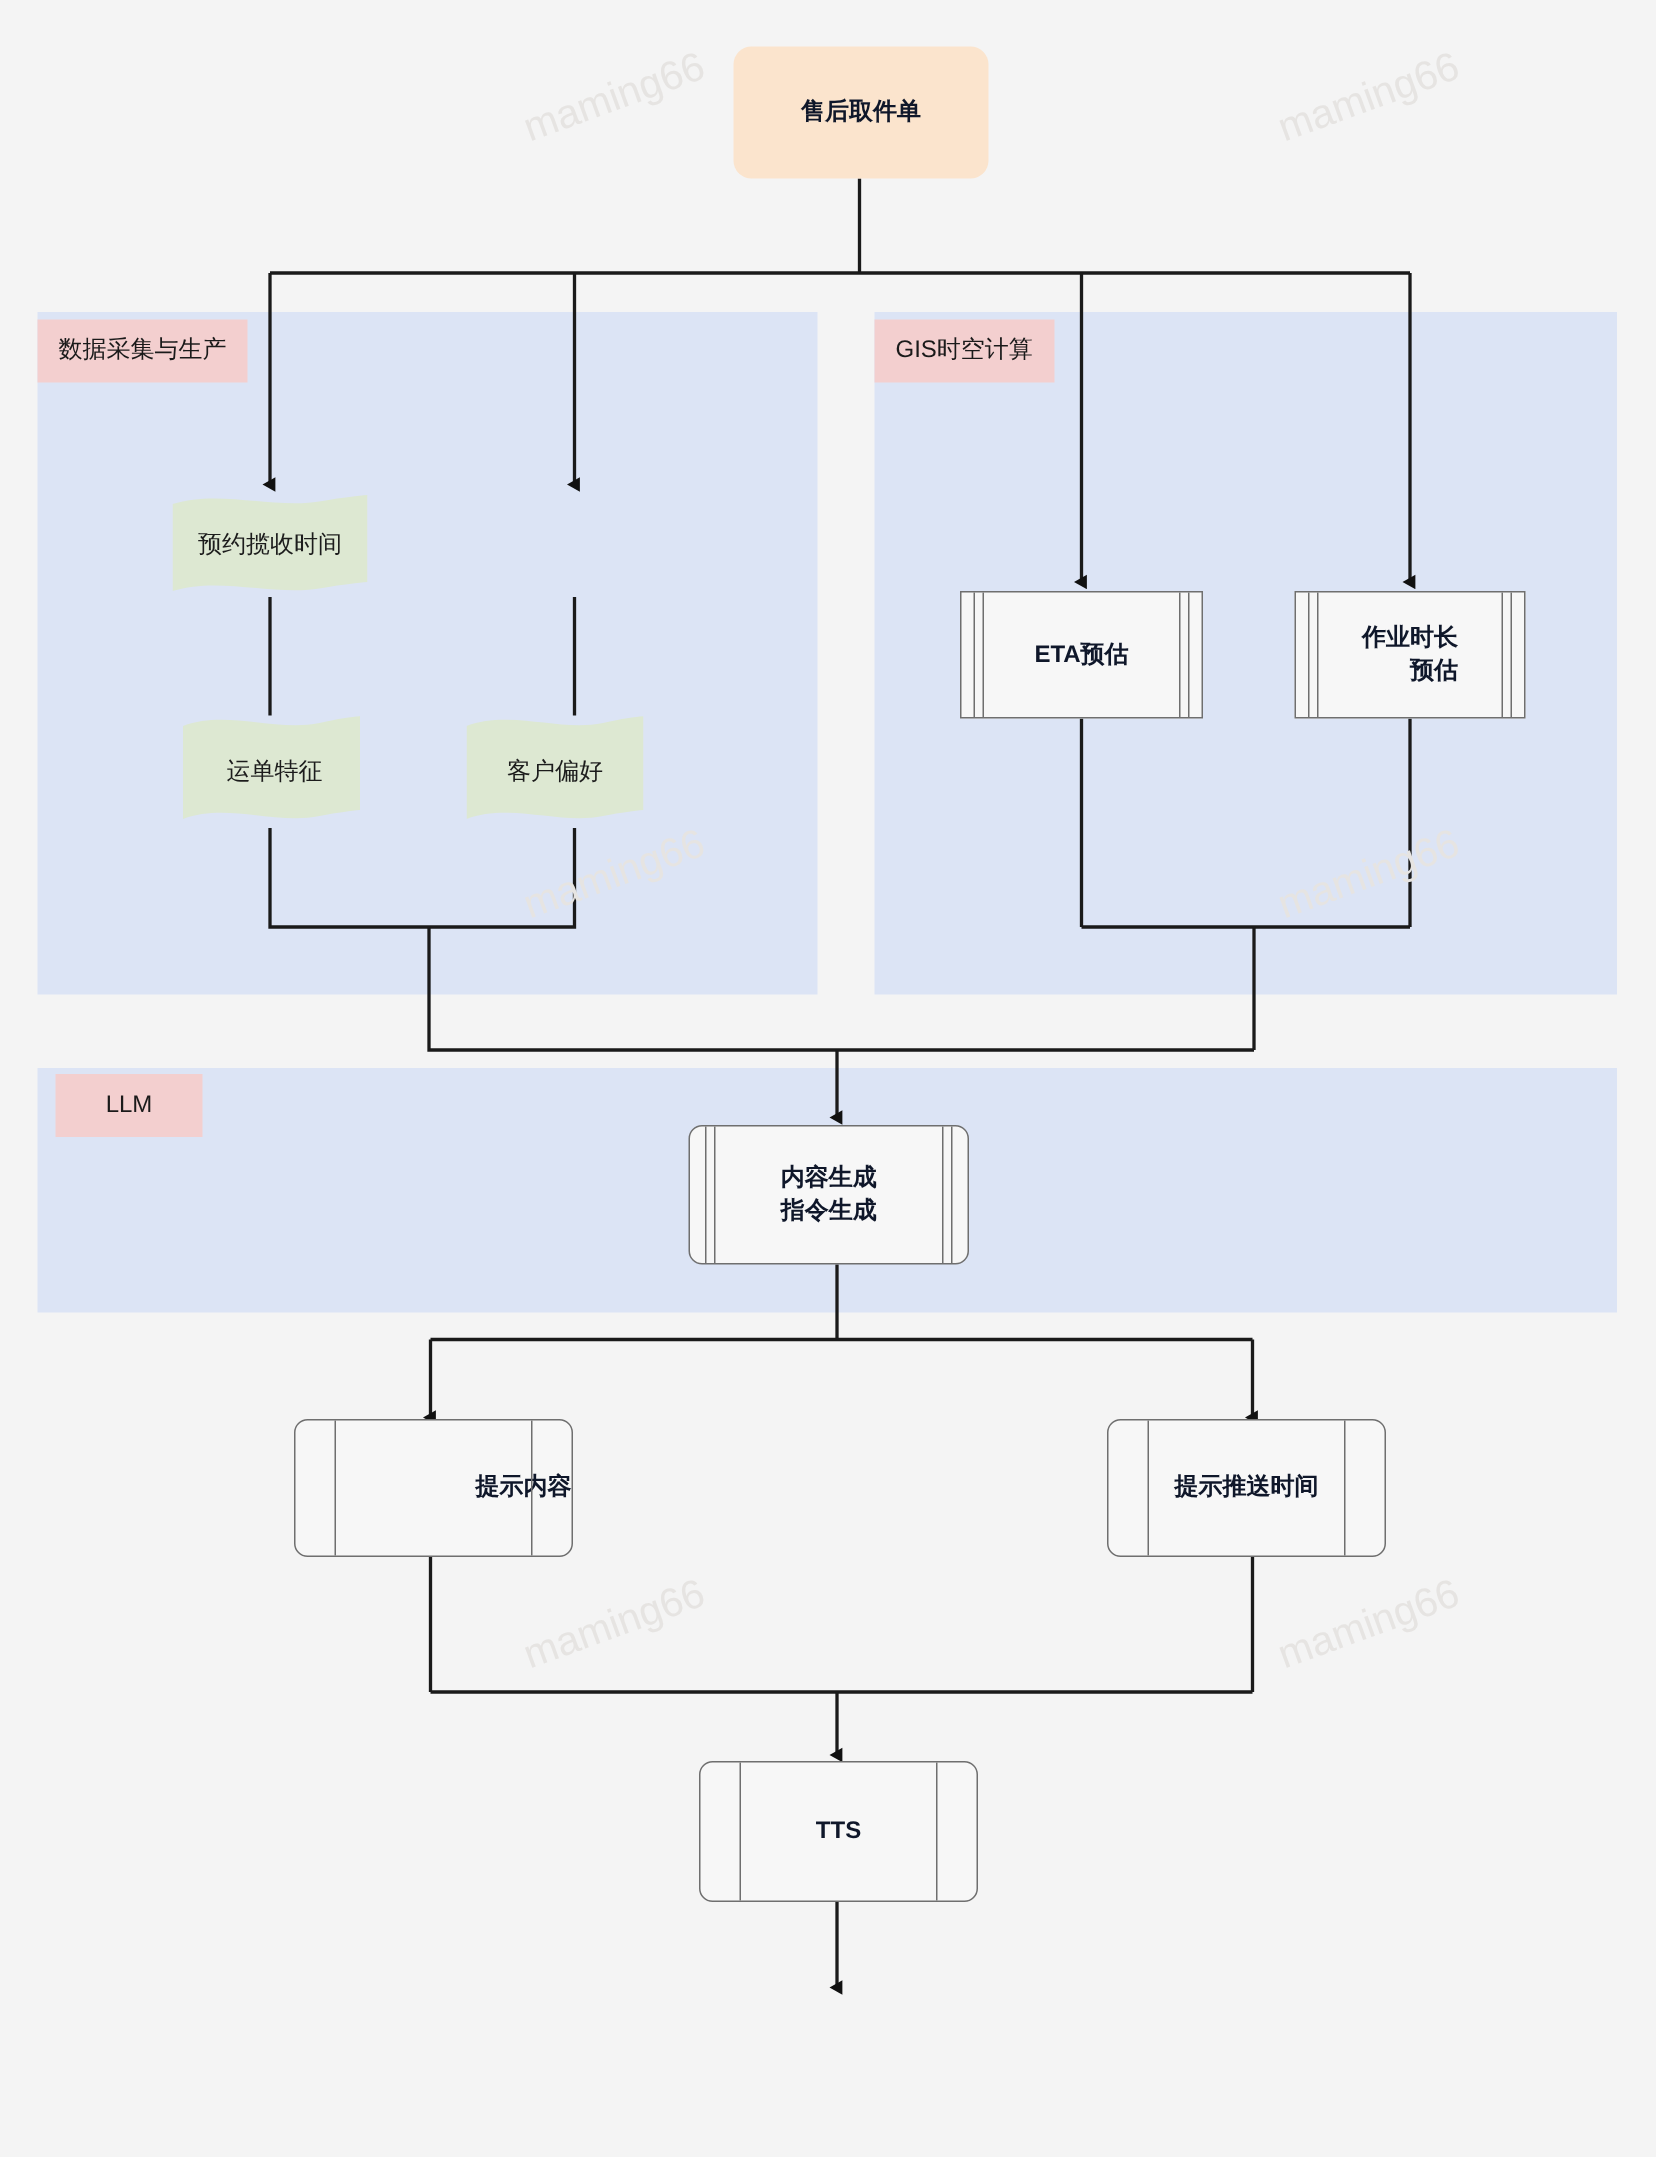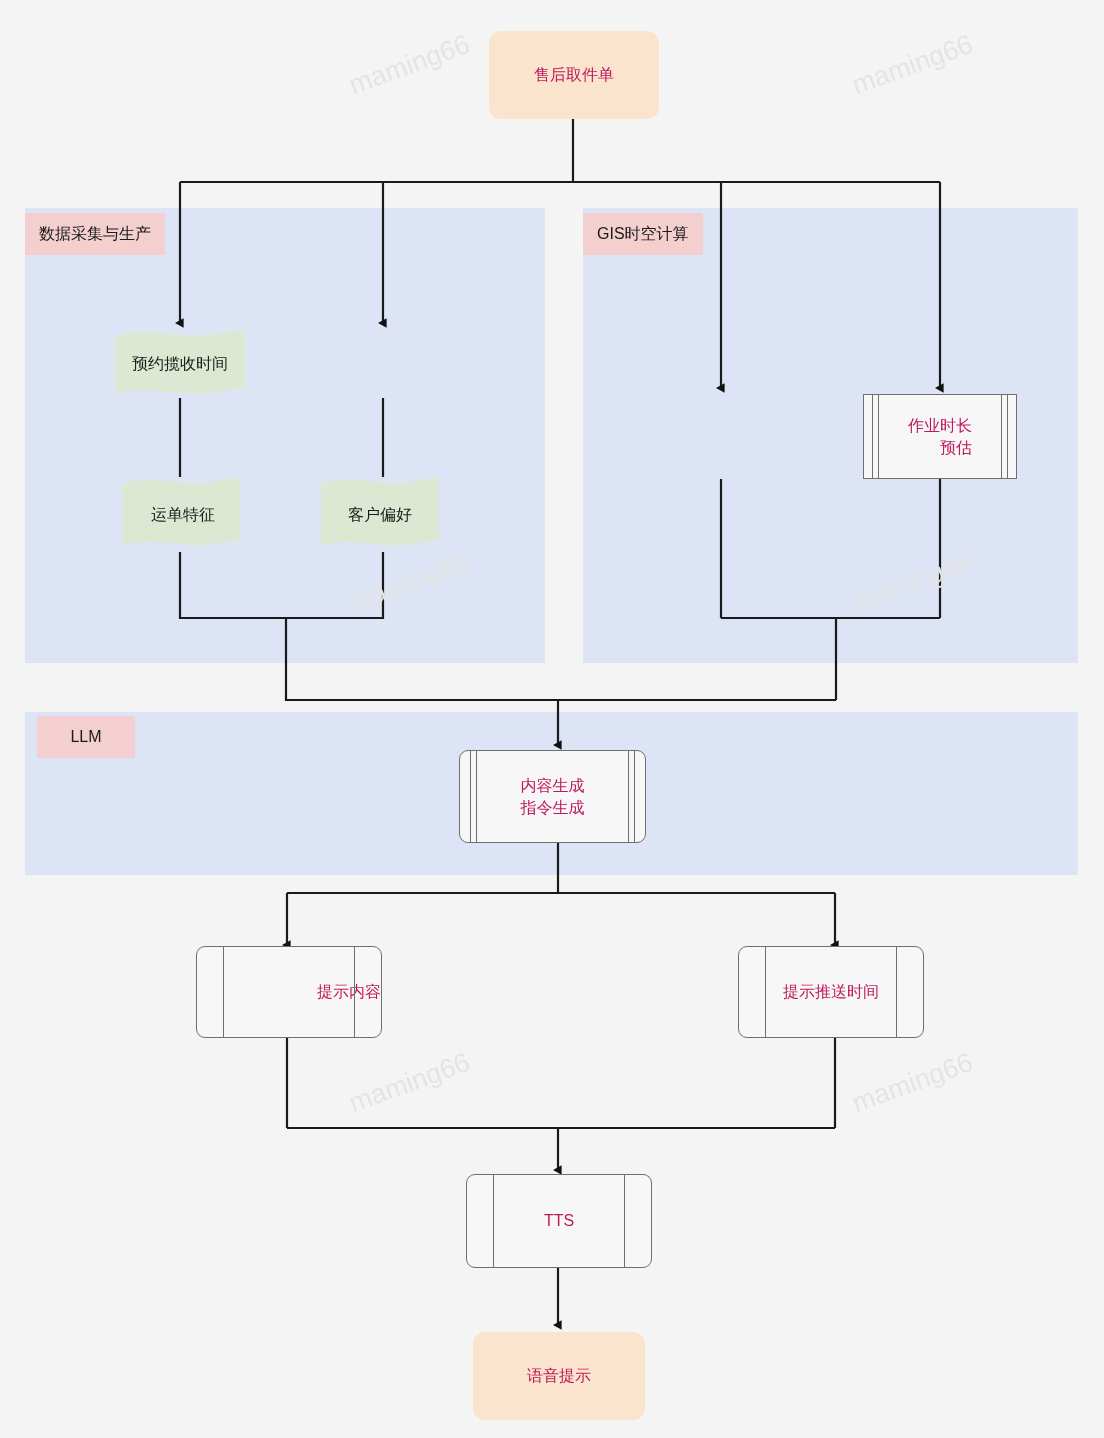--- a/index.html
+++ b/index.html
@@ -68,25 +68,26 @@
   }
 
   
   .node {
     position: absolute;
     z-index: 4;
     display: flex;
     align-items: center;
     justify-content: center;
     text-align: center;
-    color: #be185d;
+    color: #0f172a;
     font-size: 16px;
     line-height: 22px;
     box-sizing: border-box;
     white-space: pre-line;
+    font-weight: bold;
   }
 
   .node-terminal {
     background: #fbe4cd;
     border-radius: 12px;
   }
 
   .node-sub {
     background: #f7f7f7;
     border: 1.6px solid #6f6f6f;
@@ -202,28 +203,35 @@
 
 
   <div class="node-flag" style="left:122px; top:477px; width:122px; height:75px;">
     <svg width="118" height="75" viewBox="0 0 118 75">
       <path d="M0,7 C29,-4 62,11 91,5 C104,2 112,1 118,0.5
                L118,63 C112,63.5 104,64.5 91,67 C62,73 29,58 0,69 Z" fill="#dde8d2"></path>
     </svg>
     <div class="flag-text">运单特征</div>
   </div>
 
-  <div class="node-flag" style="left:321px; top:477px; width:118px; height:75px;">
+  <div class="node-flag" style="left:311px; top:477px; width:118px; height:75px;">
     <svg width="118" height="75" viewBox="0 0 118 75">
       <path d="M0,7 C29,-4 62,11 91,5 C104,2 112,1 118,0.5
                L118,63 C112,63.5 104,64.5 91,67 C62,73 29,58 0,69 Z" fill="#dde8d2"></path>
     </svg>
     <div class="flag-text">客户偏好</div>
   </div>
 
+  <div class="node node-sub sharp" style="left:640px; top:394px; width:162px; height:85px;">
+    <span class="bar" style="left:8px;"></span>
+    <span class="bar2" style="left:14px;"></span>
+    <span class="bar" style="right:8px;"></span>
+    <span class="bar2" style="right:14px;"></span>
+    <span>ETA预估</span>
+  </div>
 
   <div class="node node-sub sharp" style="left:863px; top:394px; width:154px; height:85px;text-align:right;">
     <span class="bar" style="left:8px;"></span>
     <span class="bar2" style="left:14px;"></span>
     <span class="bar" style="right:8px;"></span>
     <span class="bar2" style="right:14px;"></span>
     <span>作业时长
 预估</span>
   </div>
 
@@ -247,21 +255,20 @@
     <span class="bar" style="right:26px;"></span>
     <span>提示推送时间</span>
   </div>
 
   <div class="node node-sub" style="left:466px; top:1174px; width:186px; height:94px;">
     <span class="bar" style="left:26px;"></span>
     <span class="bar" style="right:26px;"></span>
     <span>TTS</span>
   </div>
 
-  <div class="node node-terminal" style="left:473px; top:1332px; width:172px; height:88px;">语音提示</div>
 
   <div class="wm-layer">
     <div class="wm" style="left:345px; top:72px;">maming66</div>
     <div class="wm" style="left:848px; top:72px;">maming66</div>
     <div class="wm" style="left:345px; top:590px;">maming66</div>
     <div class="wm" style="left:848px; top:590px;">maming66</div>
     <div class="wm" style="left:345px; top:1090px;">maming66</div>
     <div class="wm" style="left:848px; top:1090px;">maming66</div>
   </div>
 

